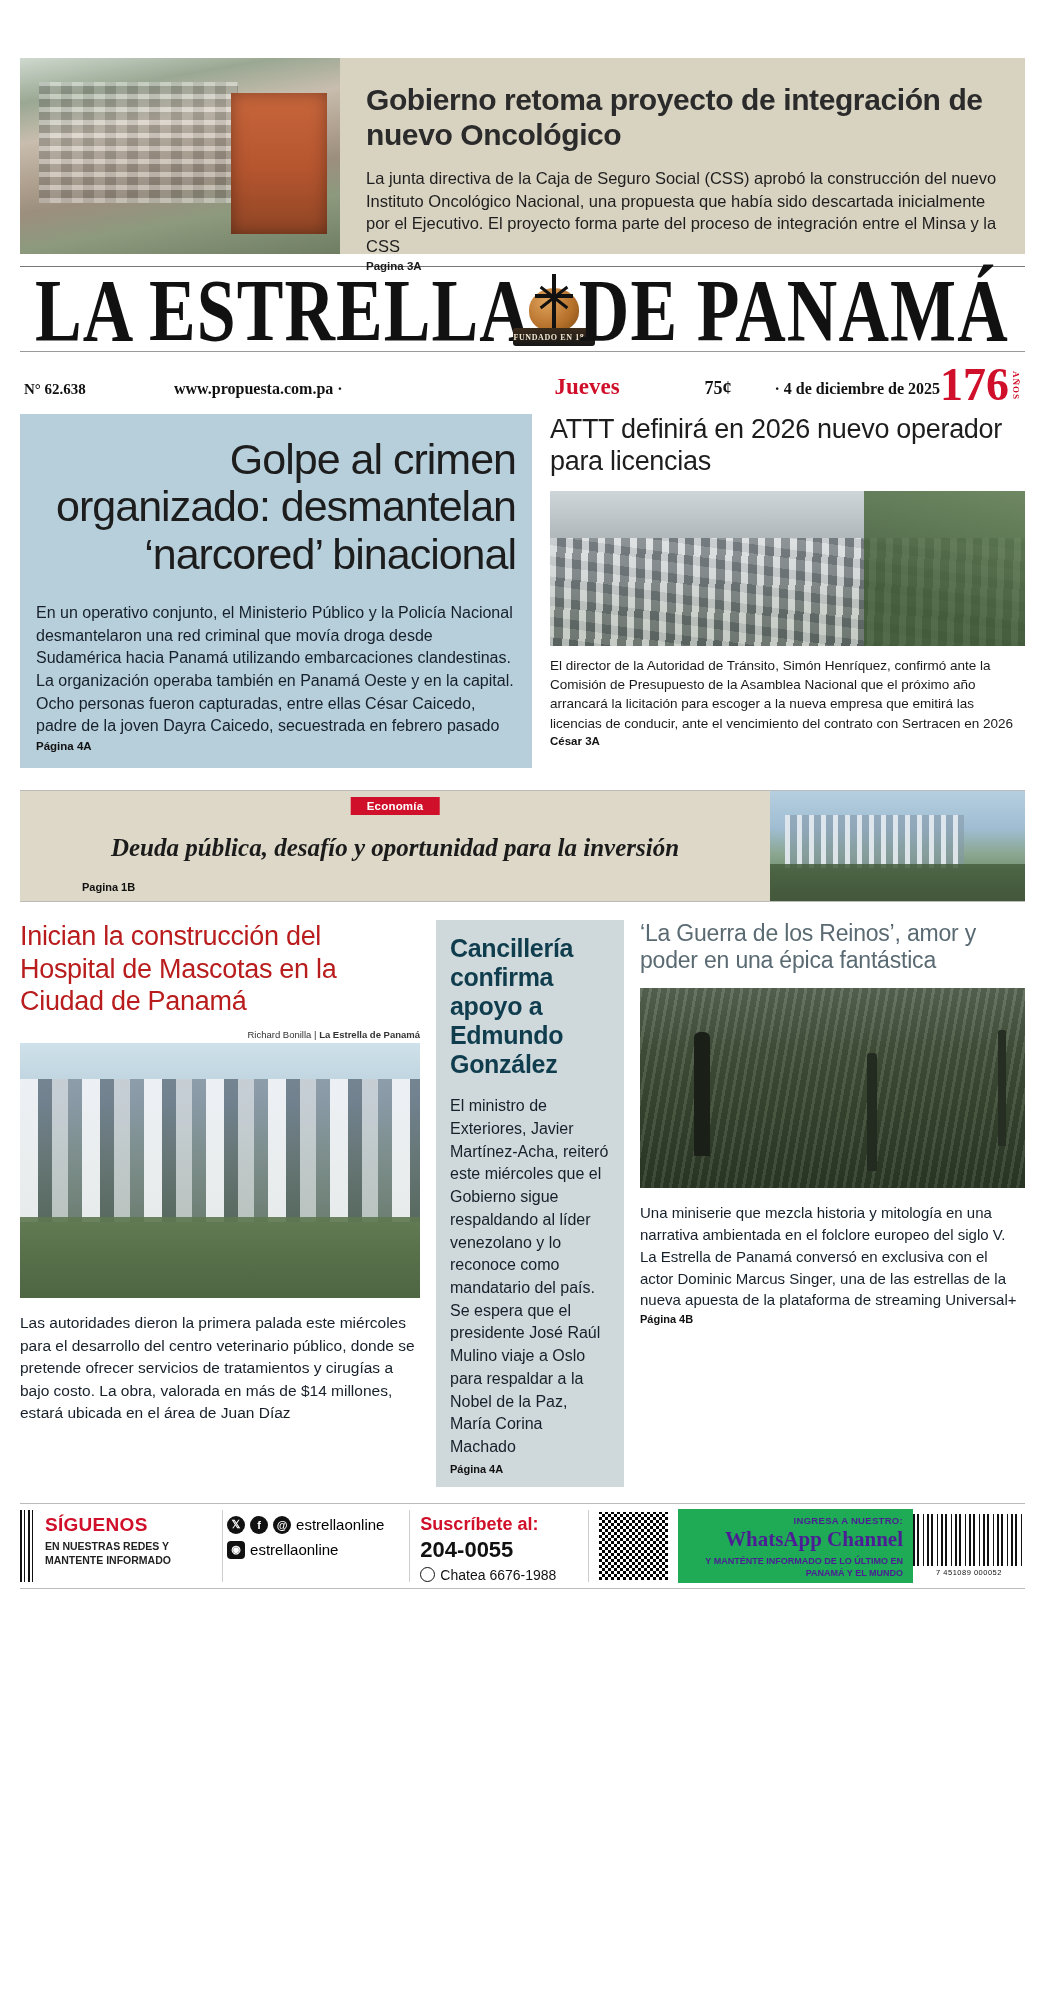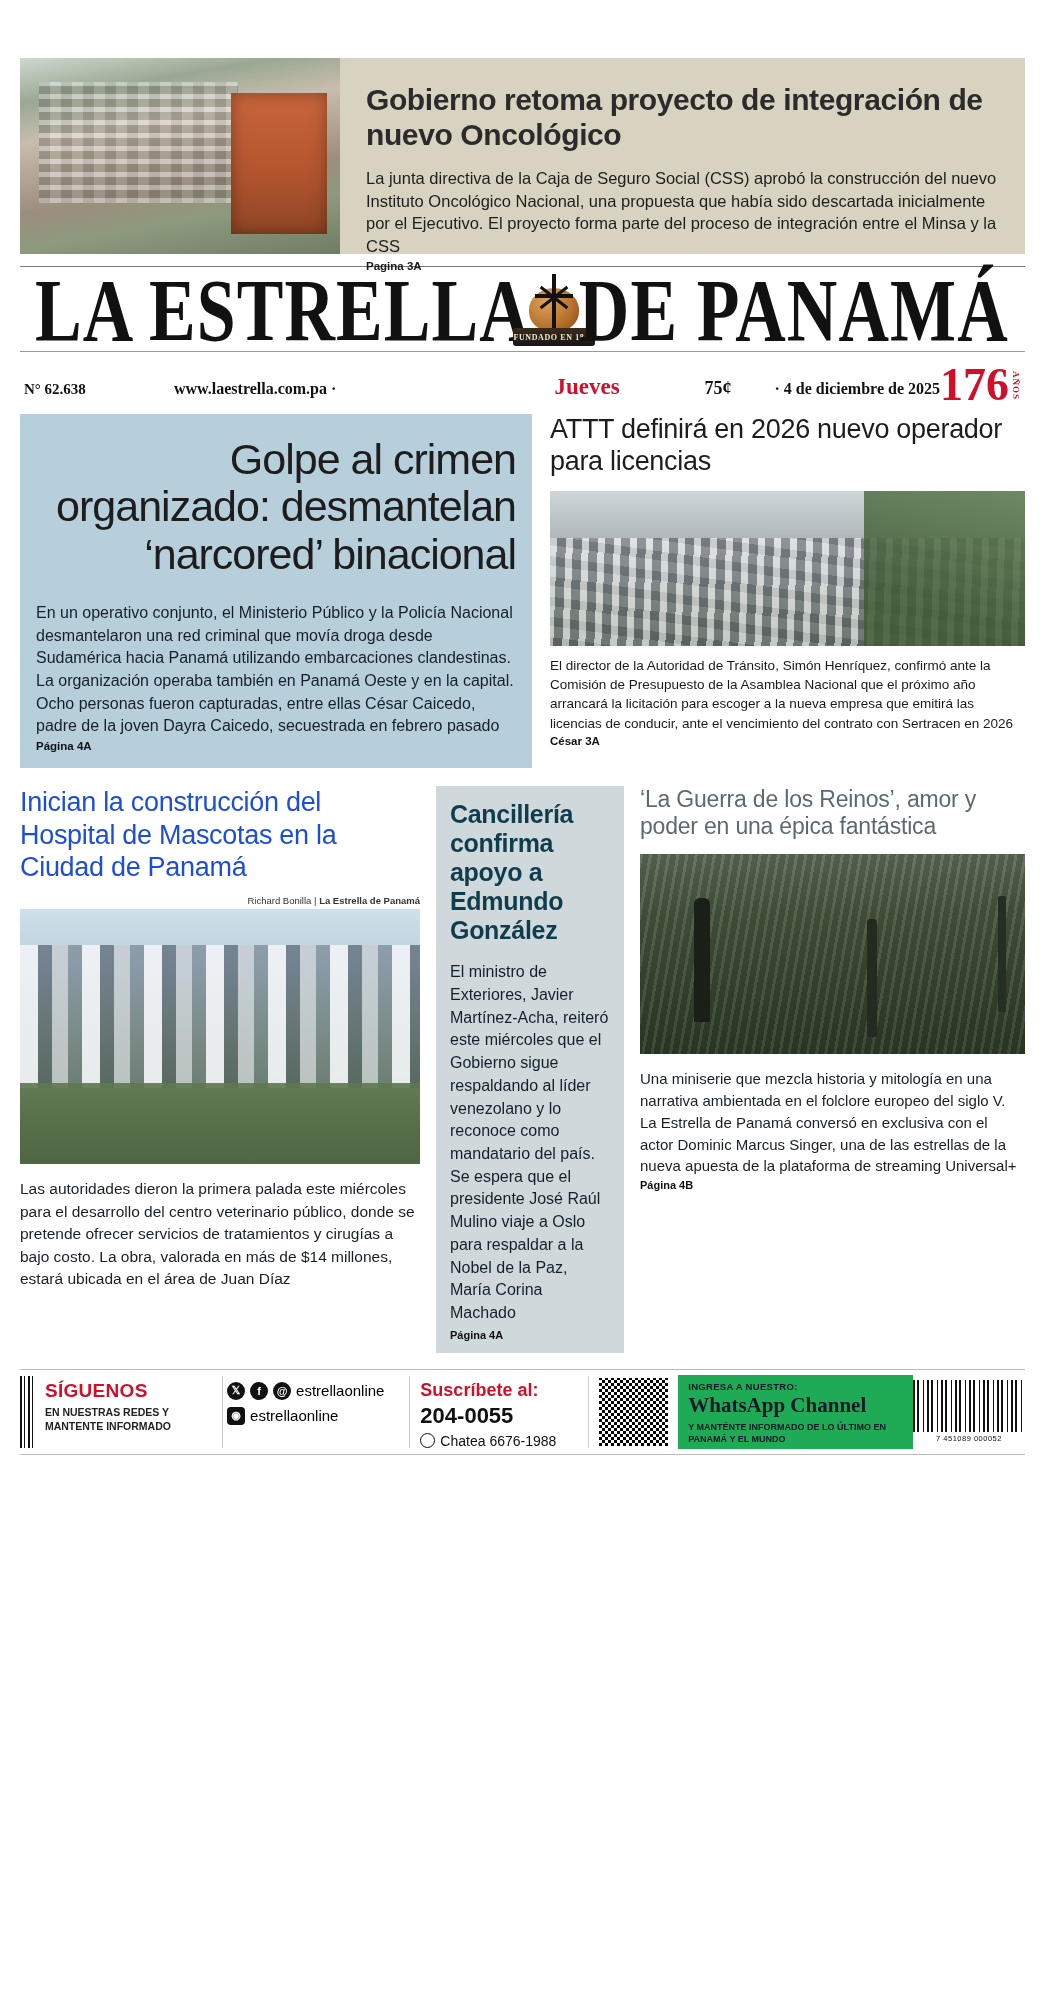--- a/index.html
+++ b/index.html
@@ -213,21 +213,21 @@
     background: linear-gradient(180deg, rgba(70,95,62,.85), #44583c);
   }
 
   
   .lowrow { display: flex; margin-top: 18px; gap: 16px; }
   .col-a { width: 400px; }
   .col-b { width: 188px; }
   .col-c { flex: 1; }
 
   .ca-headline {
-    font-size: 27px; line-height: 1.2; color: #1d4ed8; font-weight: 400;
+    font-size: 27px; line-height: 1.2; color: #b91c1c; font-weight: 400;
     letter-spacing: -.3px;
   }
   .ca-credit {
     text-align: right; font-size: 9.5px; color: #333; margin-top: 12px;
   }
   .ca-credit b { font-weight: 700; }
   .ca-photo {
     margin-top: 3px; height: 255px; width: 100%;
     background: linear-gradient(180deg,#cfe1ea 0%,#b9d0dc 22%,#9fb7a3 46%,#7f9a72 70%,#5d7450 100%);
     position: relative; overflow: hidden;
@@ -318,22 +318,22 @@
   }
   .f-qr {
     width: 74px; margin: 0 10px; align-self: center;
     height: 68px;
     background:
       repeating-linear-gradient(0deg,#000 0 3px,#fff 3px 6px),
       repeating-linear-gradient(90deg,#000 0 3px,#fff 3px 6px);
     background-blend-mode: difference;
   }
   .f-wa {
-    width: 250px; background: #1faa55; color: #0f172a;
-    padding: 6px 10px; align-self: center; height: 74px;
+    width: 250px; background: #1faa55; color: #4c1d95;
+    padding: 6px 10px; align-self: center; height: 74px; text-align: right;
   }
   .f-wa .l1 { font-size: 9.5px; font-weight: 700; letter-spacing: .3px; }
   .f-wa .l2 { font-size: 21px; font-weight: 700; font-family: "Liberation Serif", serif; margin-top: 1px;}
   .f-wa .l3 { font-size: 9px; font-weight: 700; line-height: 1.35; margin-top: 3px;}
   .f-barcode {
     margin-left: auto; width: 120px; align-self: center;
   }
   .f-barcode .bars {
     height: 52px;
     background: repeating-linear-gradient(90deg,#111 0 2px,#fff 2px 4px,#111 4px 6px,#fff 6px 10px,#111 10px 11px,#fff 11px 14px);
@@ -366,21 +366,21 @@
       <div class="ribbon">
         <span>FUNDADO EN 1849</span>
       </div>
     </div>
     <div class="mh-word">DE PANAMÁ</div>
   </div>
 
   <div class="inforule"></div>
   <div class="infobar">
     <div class="ib-issue">N° 62.638</div>
-    <div class="ib-url">www.laestrella.com.pa ·</div>
+    <div class="ib-url">www.propuesta.com.pa ·</div>
     <div class="ib-day">Jueves</div>
     <div class="ib-price">75¢</div>
     <div class="ib-date">· 4 de diciembre de 2025</div>
     <div class="ib-years">
       <div class="num">176</div>
       <div class="lbl">AÑOS</div>
     </div>
   </div>
 
   <div class="leadrow">
@@ -392,20 +392,28 @@
       </div>
     </div>
     <div class="lead-right">
       <div class="lr-headline">ATTT definirá en 2026 nuevo operador para licencias</div>
       <div class="lr-photo"></div>
       <div class="lr-caption">El director de la Autoridad de Tránsito, Simón Henríquez, confirmó ante la Comisión de Presupuesto de la Asamblea Nacional que el próximo año arrancará la licitación para escoger a la nueva empresa que emitirá las licencias de conducir, ante el vencimiento del contrato con Sertracen en 2026</div>
       <div class="lr-page">César 3A</div>
     </div>
   </div>
 
+  <div class="ecostrip">
+    <div class="eco-left">
+      <div class="eco-tag">Economía</div>
+      <div class="eco-headline">Deuda pública, desafío y oportunidad para la inversión</div>
+      <div class="eco-page">Pagina 1B</div>
+    </div>
+    <div class="eco-photo"></div>
+  </div>
 
   <div class="lowrow">
 
     <div class="col-a">
       <div class="ca-headline">Inician la construcción del Hospital de Mascotas en la Ciudad de Panamá</div>
       <div class="ca-credit">
         <span>Richard Bonilla</span>
         <span> | </span>
         <b>La Estrella de Panamá</b>
       </div>

